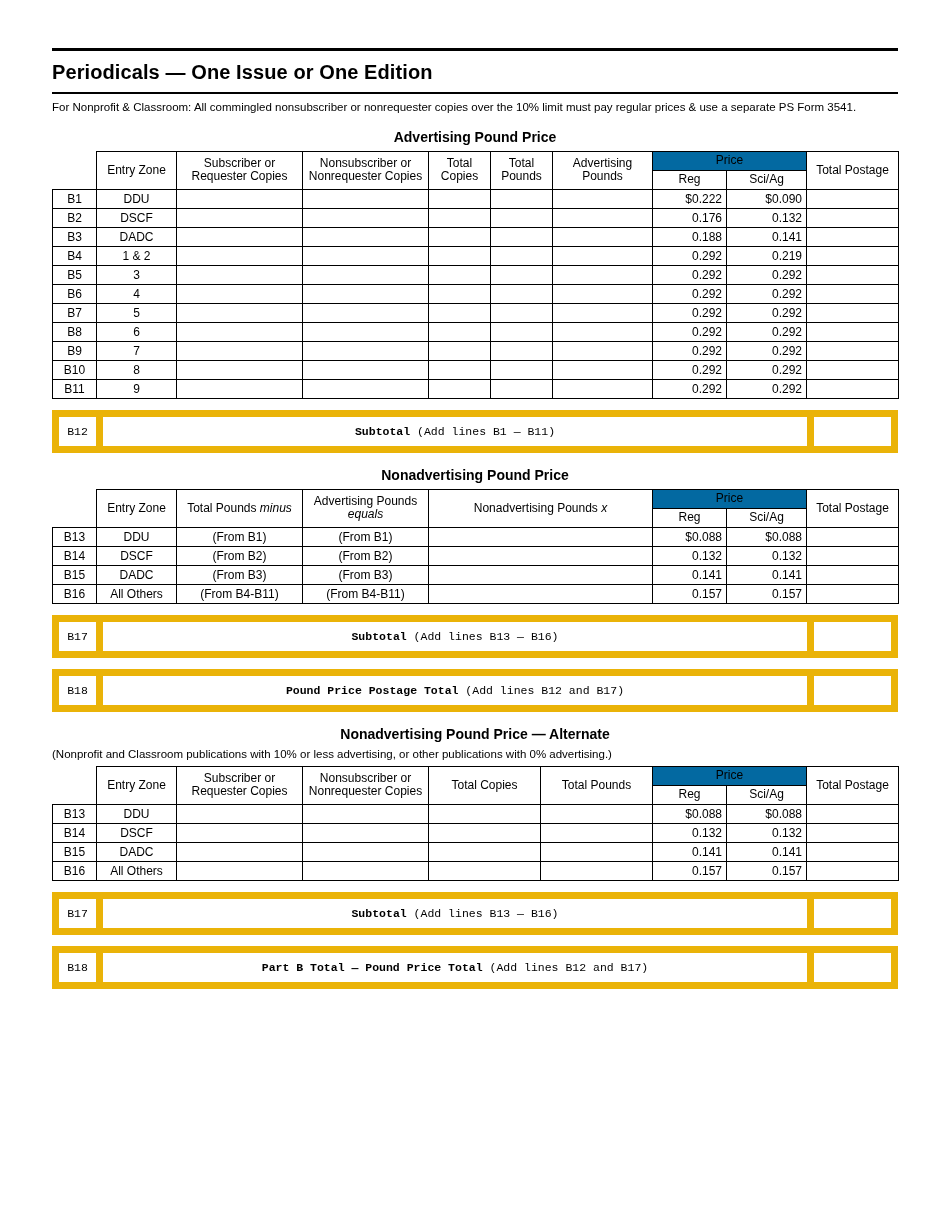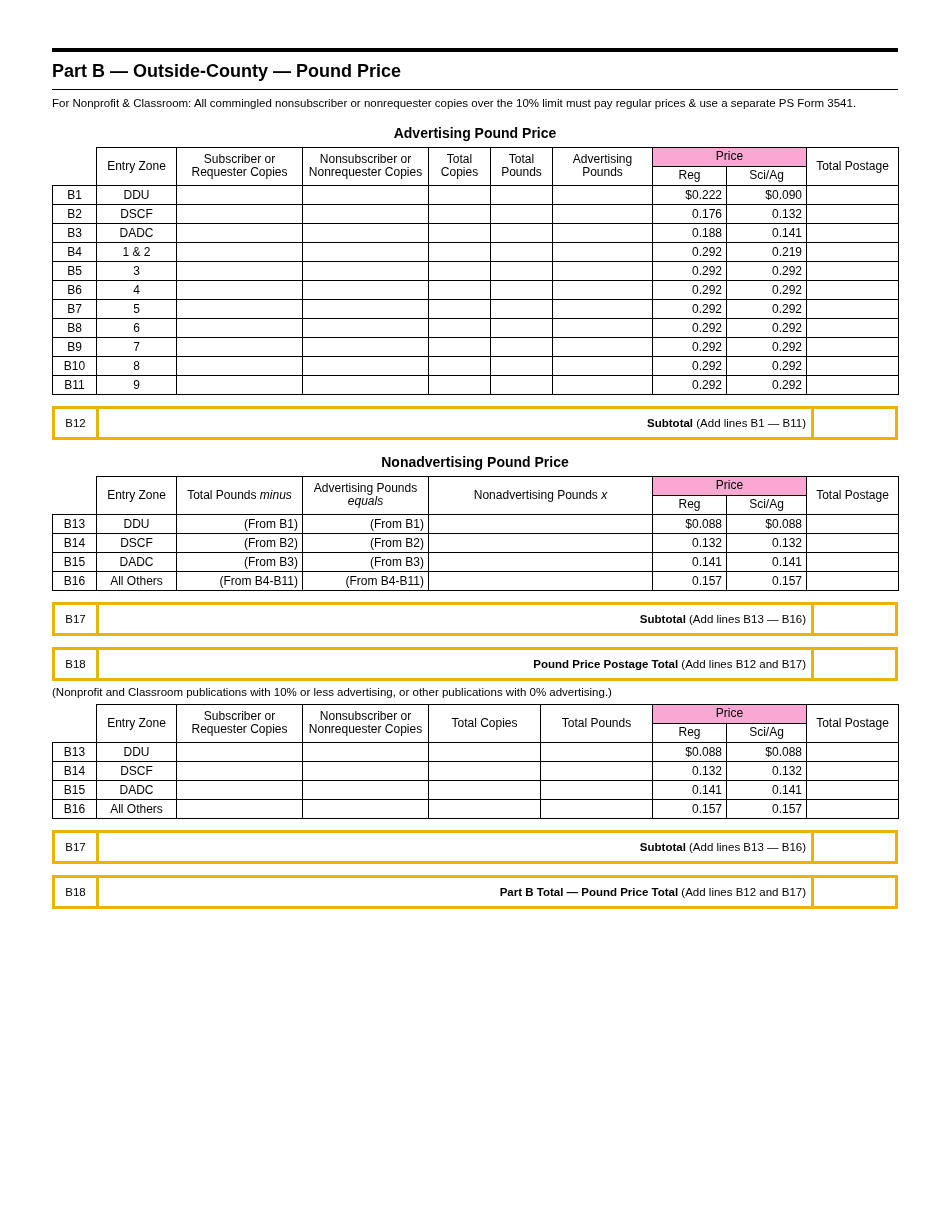--- a/index.html
+++ b/index.html
@@ -71,67 +71,68 @@
     text-align: center;
     font-weight: normal;
     line-height: 1.15;
   }
   .hdr-blank {
     border-top: none !important;
     border-left: none !important;
     border-bottom: 1px solid #000 !important;
   }
   .price-head {
-    background: #f9a8d4;
+    background: #0369a1;
     text-align: center;
   }
   .lbl {
     text-align: center;
     width: 44px;
   }
   .zone {
     text-align: center;
   }
   .num {
     text-align: right;
     padding-right: 5px;
   }
   .left {
-    text-align: right;
+    text-align: center;
   }
   .row-last td { border-bottom: 2px solid #000; }
   .subtotal-table {
     border-collapse: collapse;
     width: 100%;
     font-size: 11.5px;
     margin-top: 11px;
     table-layout: fixed;
   }
   .subtotal-table td {
-    border: 3px solid #eab308;
+    border: 7px solid #eab308;
     height: 22px;
     padding: 8px 5px;
     box-sizing: border-box;
+    font-family: Liberation Mono, monospace;
   }
   .subtotal-table td.lbl { text-align: center; width: 44px; }
   .subtotal-table td.totalbox { width: 84px; }
   .b { font-weight: bold; }
   .ital { font-style: italic; }
 </style>
 </head>
 <body>
 
 <div class="page">
 
   <div class="rule-top"></div>
 
+  <h1 class="title">Periodicals — One Issue or One Edition</h1>
 
   <div class="rule-thin"></div>
 
-  <h2 class="parttitle">Part B — Outside-County — Pound Price</h2>
 
   <div class="rule-thin"></div>
 
   <p class="note">For Nonprofit &amp; Classroom: All commingled nonsubscriber or nonrequester copies over the 10% limit must pay regular prices &amp; use a separate PS Form 3541.</p>
 
   <h3 class="section">Advertising Pound Price</h3>
 
   <table class="grid">
     <colgroup>
       <col style="width:44px">
@@ -423,20 +424,21 @@
       </colgroup>
     <tbody>
         <tr>
       <td class="lbl">B18</td>
       <td class="left"><span class="b">Pound Price Postage Total</span><span> (Add lines B12 and B17)</span></td>
       <td class="totalbox"></td>
     </tr>
   </tbody>
     </table>
 
+  <h3 class="section">Nonadvertising Pound Price — Alternate</h3>
   <p class="subnote">(Nonprofit and Classroom publications with 10% or less advertising, or other publications with 0% advertising.)</p>
 
   <table class="grid">
     <colgroup>
       <col style="width:44px">
       <col style="width:80px">
       <col style="width:126px">
       <col style="width:126px">
       <col style="width:112px">
       <col style="width:112px">

